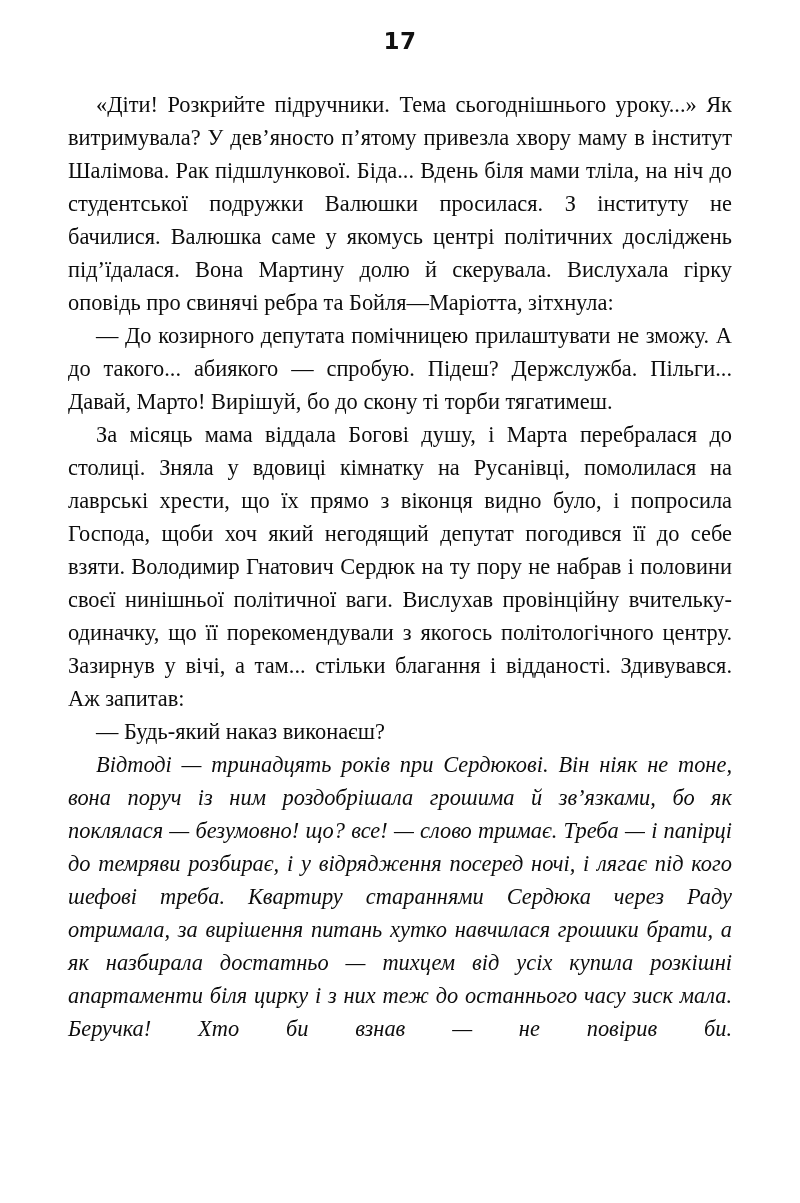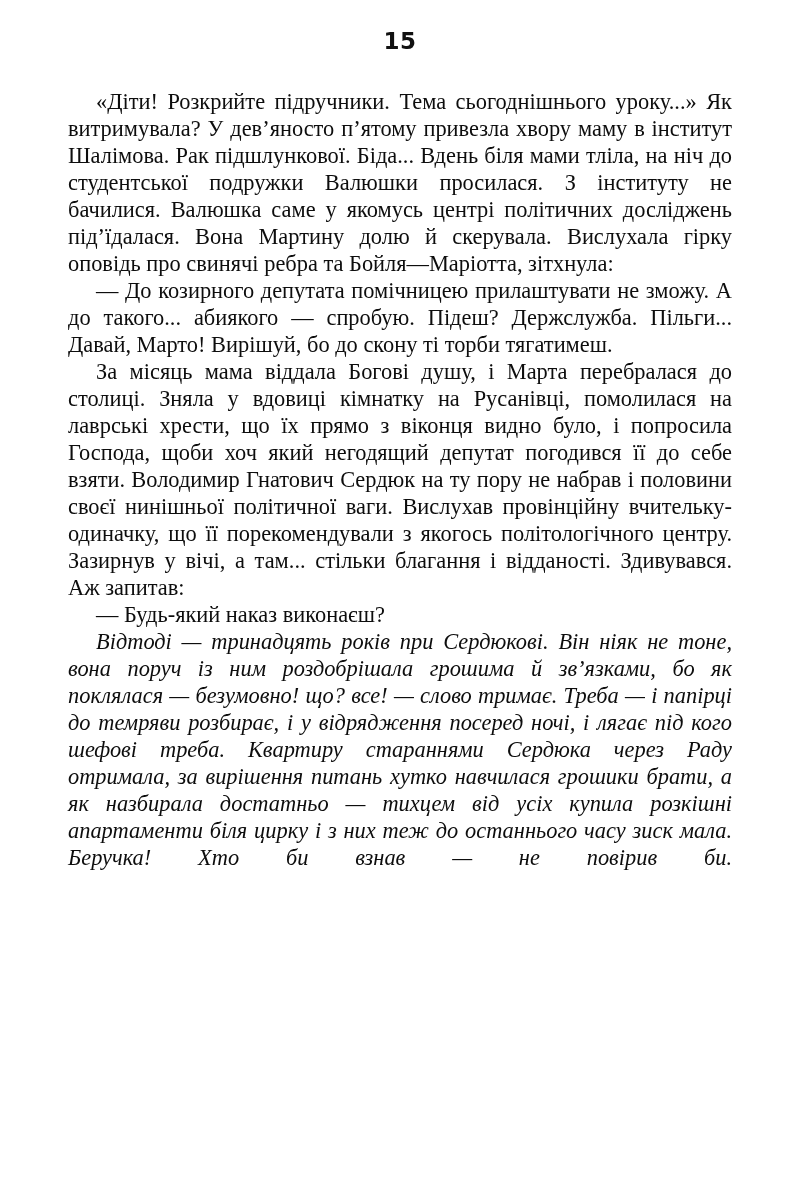--- a/index.html
+++ b/index.html
@@ -28,21 +28,21 @@
     color: #111111;
     letter-spacing: 0.5px;
   }
   .textblock {
     position: absolute;
     top: 88px;
     left: 68px;
     width: 664px;
     font-family: "Liberation Serif", "DejaVu Serif", serif;
     font-size: 22.4px;
-    line-height: 27px;
+    line-height: 33px;
     color: #0d0d0d;
     text-align: justify;
     text-justify: inter-word;
     -webkit-hyphens: none;
     hyphens: none;
   }
   .textblock p {
     margin: 0;
     text-indent: 28px;
     text-align: justify;
@@ -55,21 +55,21 @@
     content: "";
     display: inline-block;
     width: 100%;
   }
 </style>
 </head>
 <body>
 
 <div class="page">
 
-  <div class="folio">15</div>
+  <div class="folio">17</div>
 
   <div class="textblock">
     <p>«Діти! Розкрийте підручники. Тема сьогоднішнього уроку...» Як витримувала? У дев’яносто п’ятому привезла хвору маму в інститут Шалімова. Рак підшлункової. Біда... Вдень біля мами тліла, на ніч до студентської подружки Валюшки просилася. З інституту не бачилися. Валюшка саме у якомусь центрі політичних досліджень під’їдалася. Вона Мартину долю й скерувала. Вислухала гірку оповідь про свинячі ребра та Бойля—Маріотта, зітхнула:</p>
     <p>— До козирного депутата помічницею прилаштувати не зможу. А до такого... абиякого — спробую. Підеш? Держслужба. Пільги... Давай, Марто! Вирішуй, бо до скону ті торби тягатимеш.</p>
     <p>За місяць мама віддала Богові душу, і Марта перебралася до столиці. Зняла у вдовиці кімнатку на Русанівці, помолилася на лаврські хрести, що їх прямо з віконця видно було, і попросила Господа, щоби хоч який негодящий депутат погодився її до себе взяти. Володимир Гнатович Сердюк на ту пору не набрав і половини своєї нинішньої політичної ваги. Вислухав провінційну вчительку-одиначку, що її порекомендували з якогось політологічного центру. Зазирнув у вічі, а там... стільки благання і відданості. Здивувався. Аж запитав:</p>
     <p>— Будь-який наказ виконаєш?</p>
     <p class="last">Відтоді — тринадцять років при Сердюкові. Він ніяк не тоне, вона поруч із ним роздобрішала грошима й зв’язками, бо як поклялася — безумовно! що? все! — слово тримає. Треба — і папірці до темряви розбирає, і у відрядження посеред ночі, і лягає під кого шефові треба. Квартиру стараннями Сердюка через Раду отримала, за вирішення питань хутко навчилася грошики брати, а як назбирала достатньо — тихцем від усіх купила розкішні апартаменти біля цирку і з них теж до останнього часу зиск мала. Беручка! Хто би взнав — не повірив би.</p>
   </div>
 
 </div>

